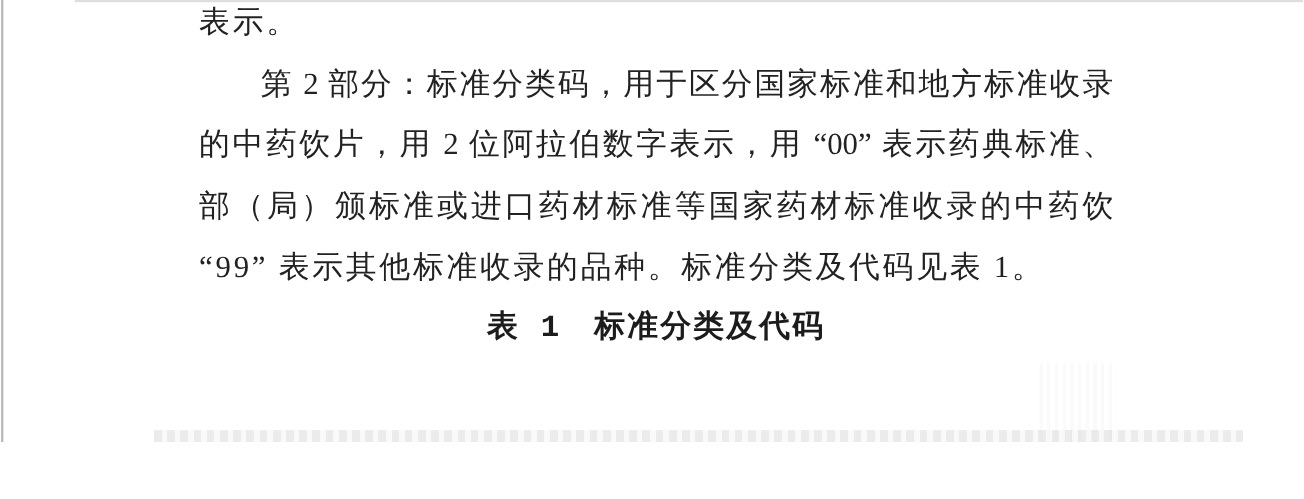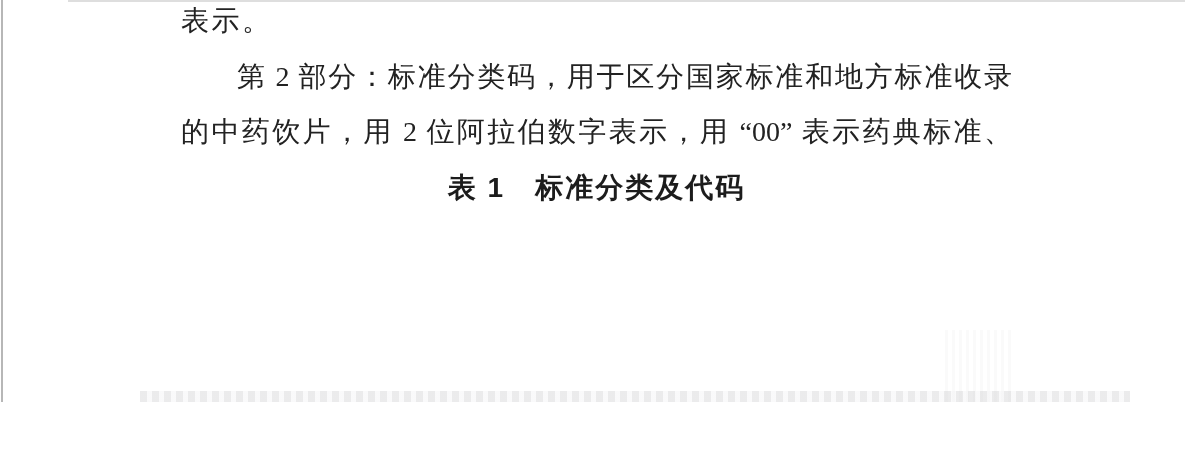--- a/index.html
+++ b/index.html
@@ -62,21 +62,21 @@
   .line.justify {
     white-space: normal;
     letter-spacing: 0;
     text-align: justify;
     text-align-last: justify;
   }
   .line.indent {
     text-indent: 56px;
   }
   .table-caption {
-    font-family: Liberation Sans, sans-serif;
+    font-family: Liberation Mono, monospace;
     font-weight: 700;
     font-size: 28px;
     line-height: 55.7px;
     height: 55.7px;
     letter-spacing: 2px;
     text-align: center;
     color: #1c1c1c;
   }
 </style>
 </head>
@@ -84,19 +84,21 @@
 
 <div class="page">
   <div class="edge-left"></div>
   <div class="edge-top"></div>
 
   <div class="textcol">
     <div>
         <div class="line">表示。</div>
         <div class="line indent justify">第 2 部分：标准分类码，用于区分国家标准和地方标准收录</div>
         <div class="line justify">的中药饮片，用 2 位阿拉伯数字表示，用 “00” 表示药典标准、</div>
+        <div class="line justify">部（局）颁标准或进口药材标准等国家药材标准收录的中药饮</div>
+        <div class="line">“99” 表示其他标准收录的品种。标准分类及代码见表 1。</div>
       </div>
     <div class="table-caption">表 1　标准分类及代码</div>
   </div>
 
   <div class="scan-streaks"></div>
   <div class="edge-bottom"></div>
 </div>
 
 </body></html>

